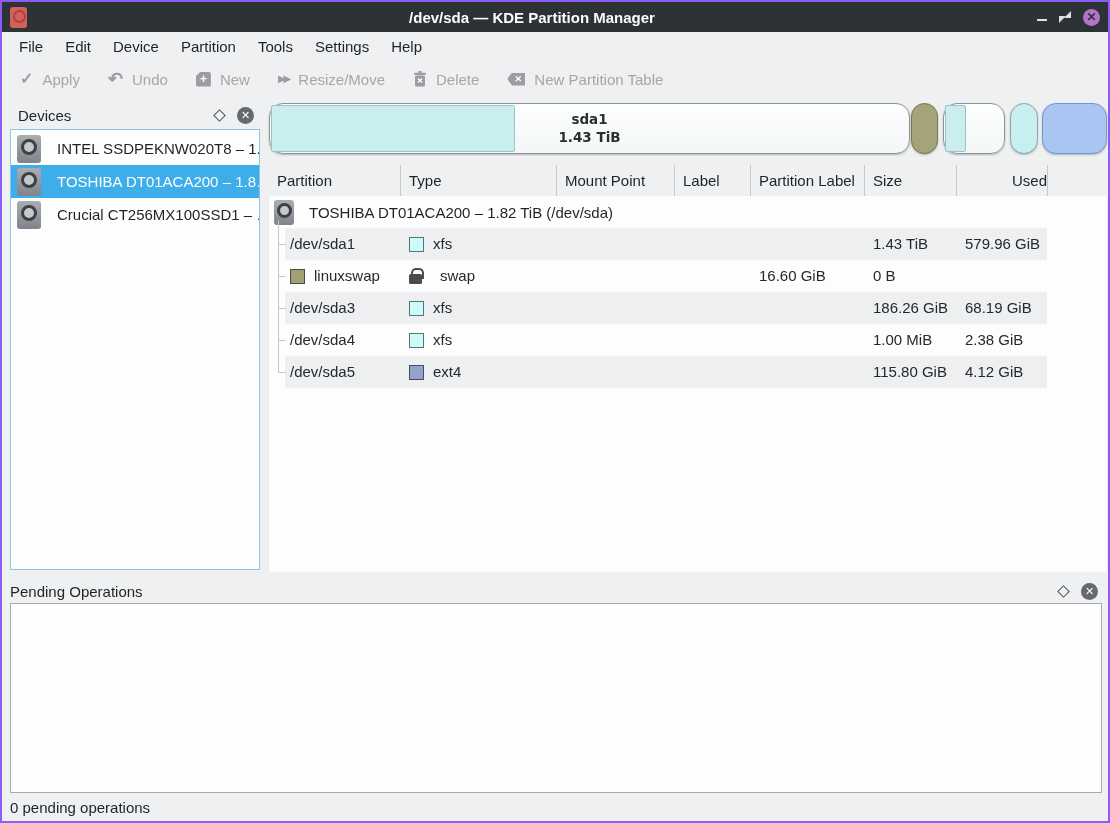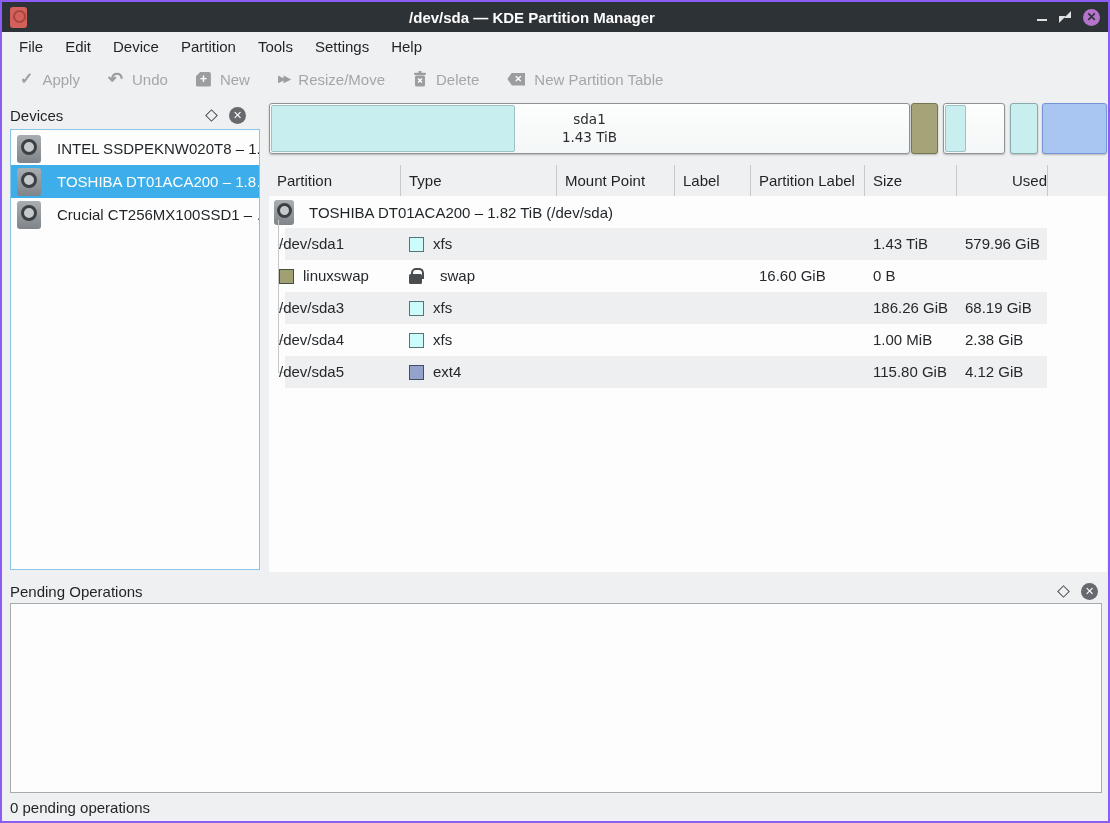--- a/index.html
+++ b/index.html
@@ -44,36 +44,36 @@
     display:flex; align-items:center; justify-content:center; color:#fff; font-size:12px; font-weight:bold;}
   .ico-resize{ font-size:10px; letter-spacing:-2px; }
   .ico-npt{ width:18px; height:13px; background:#9b9da0;
     clip-path:polygon(0 50%,26% 0,100% 0,100% 100%,26% 100%);
     display:flex; align-items:center; justify-content:center; color:#fff; font-size:9px; font-weight:bold; padding-left:4px;}
   
   .dock-float{ width:9px; height:9px; border:1.5px solid #4c5054; transform:rotate(45deg); }
   .dock-close{ width:17px; height:17px; border-radius:50%; background:#66696d;
     display:flex; align-items:center; justify-content:center; color:#fff; font-size:11px; line-height:1; }
   
-  .devices-header{ position:absolute; left:0; top:100px; width:254px; height:26px;
+  .devices-header{ position:absolute; left:8px; top:100px; width:254px; height:26px;
     display:flex; align-items:center; padding:0 10px 0 8px; gap:13px; }
   .devices-title{ flex:1; color:#1f2326; }
   .device-list{ position:absolute; left:8px; top:127px; width:250px; height:441px;
     background:#fdfdfd; border:1px solid #8ac5e8; padding-top:2px; }
   .device-item{ height:33px; display:flex; align-items:center; padding-left:6px; gap:16px; color:#1f2326;}
   .device-item.selected{ background:#3daee9; color:#fdfdfd; }
   .disk-icon{ width:24px; height:28px; border-radius:3px;
     background:linear-gradient(180deg,#a9aeb2,#7e8489); position:relative; flex:0 0 auto;}
   .disk-icon::before{ content:""; position:absolute; left:4px; top:4px; width:10px; height:10px;
     border:3.5px solid #3c4043; border-radius:50%; background:#c6c9cb; }
   .device-label{ white-space:nowrap; overflow:hidden; }
   
   .part-bar{ position:absolute; left:267px; top:99px; width:838px; height:56px; }
-  .seg{ position:absolute; top:2px; height:51px; border-radius:3px;
-    box-shadow:0 1px 2px rgba(0,0,0,0.25); }
+  .seg{ position:absolute; top:2px; height:51px; border-radius:14px;
+    box-shadow:0 1px 2px rgba(0,0,0,0.25);font-weight:bold; }
   .seg-sda1{ left:0; width:641px; background:linear-gradient(180deg,#fdfefe,#f4f7f7); border:1px solid #8f9396; }
   .seg-used{ position:absolute; left:1px; top:1px; bottom:1px; border-radius:2px;
     background:#c9eef0; border:1px solid #9cc2c4; }
   .seg-label{ position:absolute; inset:0; display:flex; flex-direction:column;
     align-items:center; justify-content:center; font-size:13.5px; color:#2b2e30; line-height:1.3;
     font-family:"DejaVu Sans", sans-serif; }
   .seg-sda2{ left:642px; width:27px; background:#a4a478; border:1px solid #77774f; }
   .seg-sda3{ left:674px; width:62px; background:linear-gradient(180deg,#fdfefe,#f4f7f7); border:1px solid #8f9396; }
   .seg-sda4{ left:741px; width:28px; background:#c9eef0; border:1px solid #8aabad; }
   .seg-sda5{ left:773px; width:65px; background:#a9c6f3; border:1px solid #7595d8; }
@@ -91,21 +91,21 @@
   .group-row .disk-icon::before{ left:3px; top:3px; width:9px; height:9px; border-width:3px; }
   .group-label{ font-weight:normal; color:#1f2326; }
   .rows-wrap{ position:relative; }
   .tree-vline{ position:absolute; left:9px; top:-8px; width:1px; height:152px; background:#c6c8ca; }
   .prow{ position:relative; height:32px; }
   .prow .stripe{ position:absolute; left:16px; top:0; width:762px; height:32px; }
   .prow.odd .stripe{ background:#edeff0; }
   .prow .stub{ position:absolute; left:9px; top:16px; width:8px; height:1px; background:#c6c8ca; }
   .cells{ position:absolute; inset:0; display:flex; }
   .td{ line-height:32px; padding-left:8px; white-space:nowrap; overflow:hidden; display:flex; align-items:center; gap:9px;}
-  .td:nth-child(1){ width:132px; padding-left:10px; }
+  .td:nth-child(1){ width:132px; padding-left:21px; }
   .td:nth-child(2){ width:156px; } .td:nth-child(3){ width:118px; }
   .td:nth-child(4){ width:76px; } .td:nth-child(5){ width:114px; }
   .td:nth-child(6){ width:92px; } .td:nth-child(7){ width:91px; }
   .swatch{ width:15px; height:15px; border:1px solid rgba(10,25,25,0.6); flex:0 0 auto; }
   .lock{ position:relative; width:13px; height:10px; background:#4a4d50; border-radius:1.5px;
     margin-top:5px; flex:0 0 auto; }
   .lock::before{ content:""; position:absolute; left:2px; top:-6px; width:9px; height:9px;
     border:2px solid #4a4d50; border-bottom:none; border-radius:5px 5px 0 0; }
   
   .pending-header{ position:absolute; left:0; top:578px; width:1106px; height:23px;

